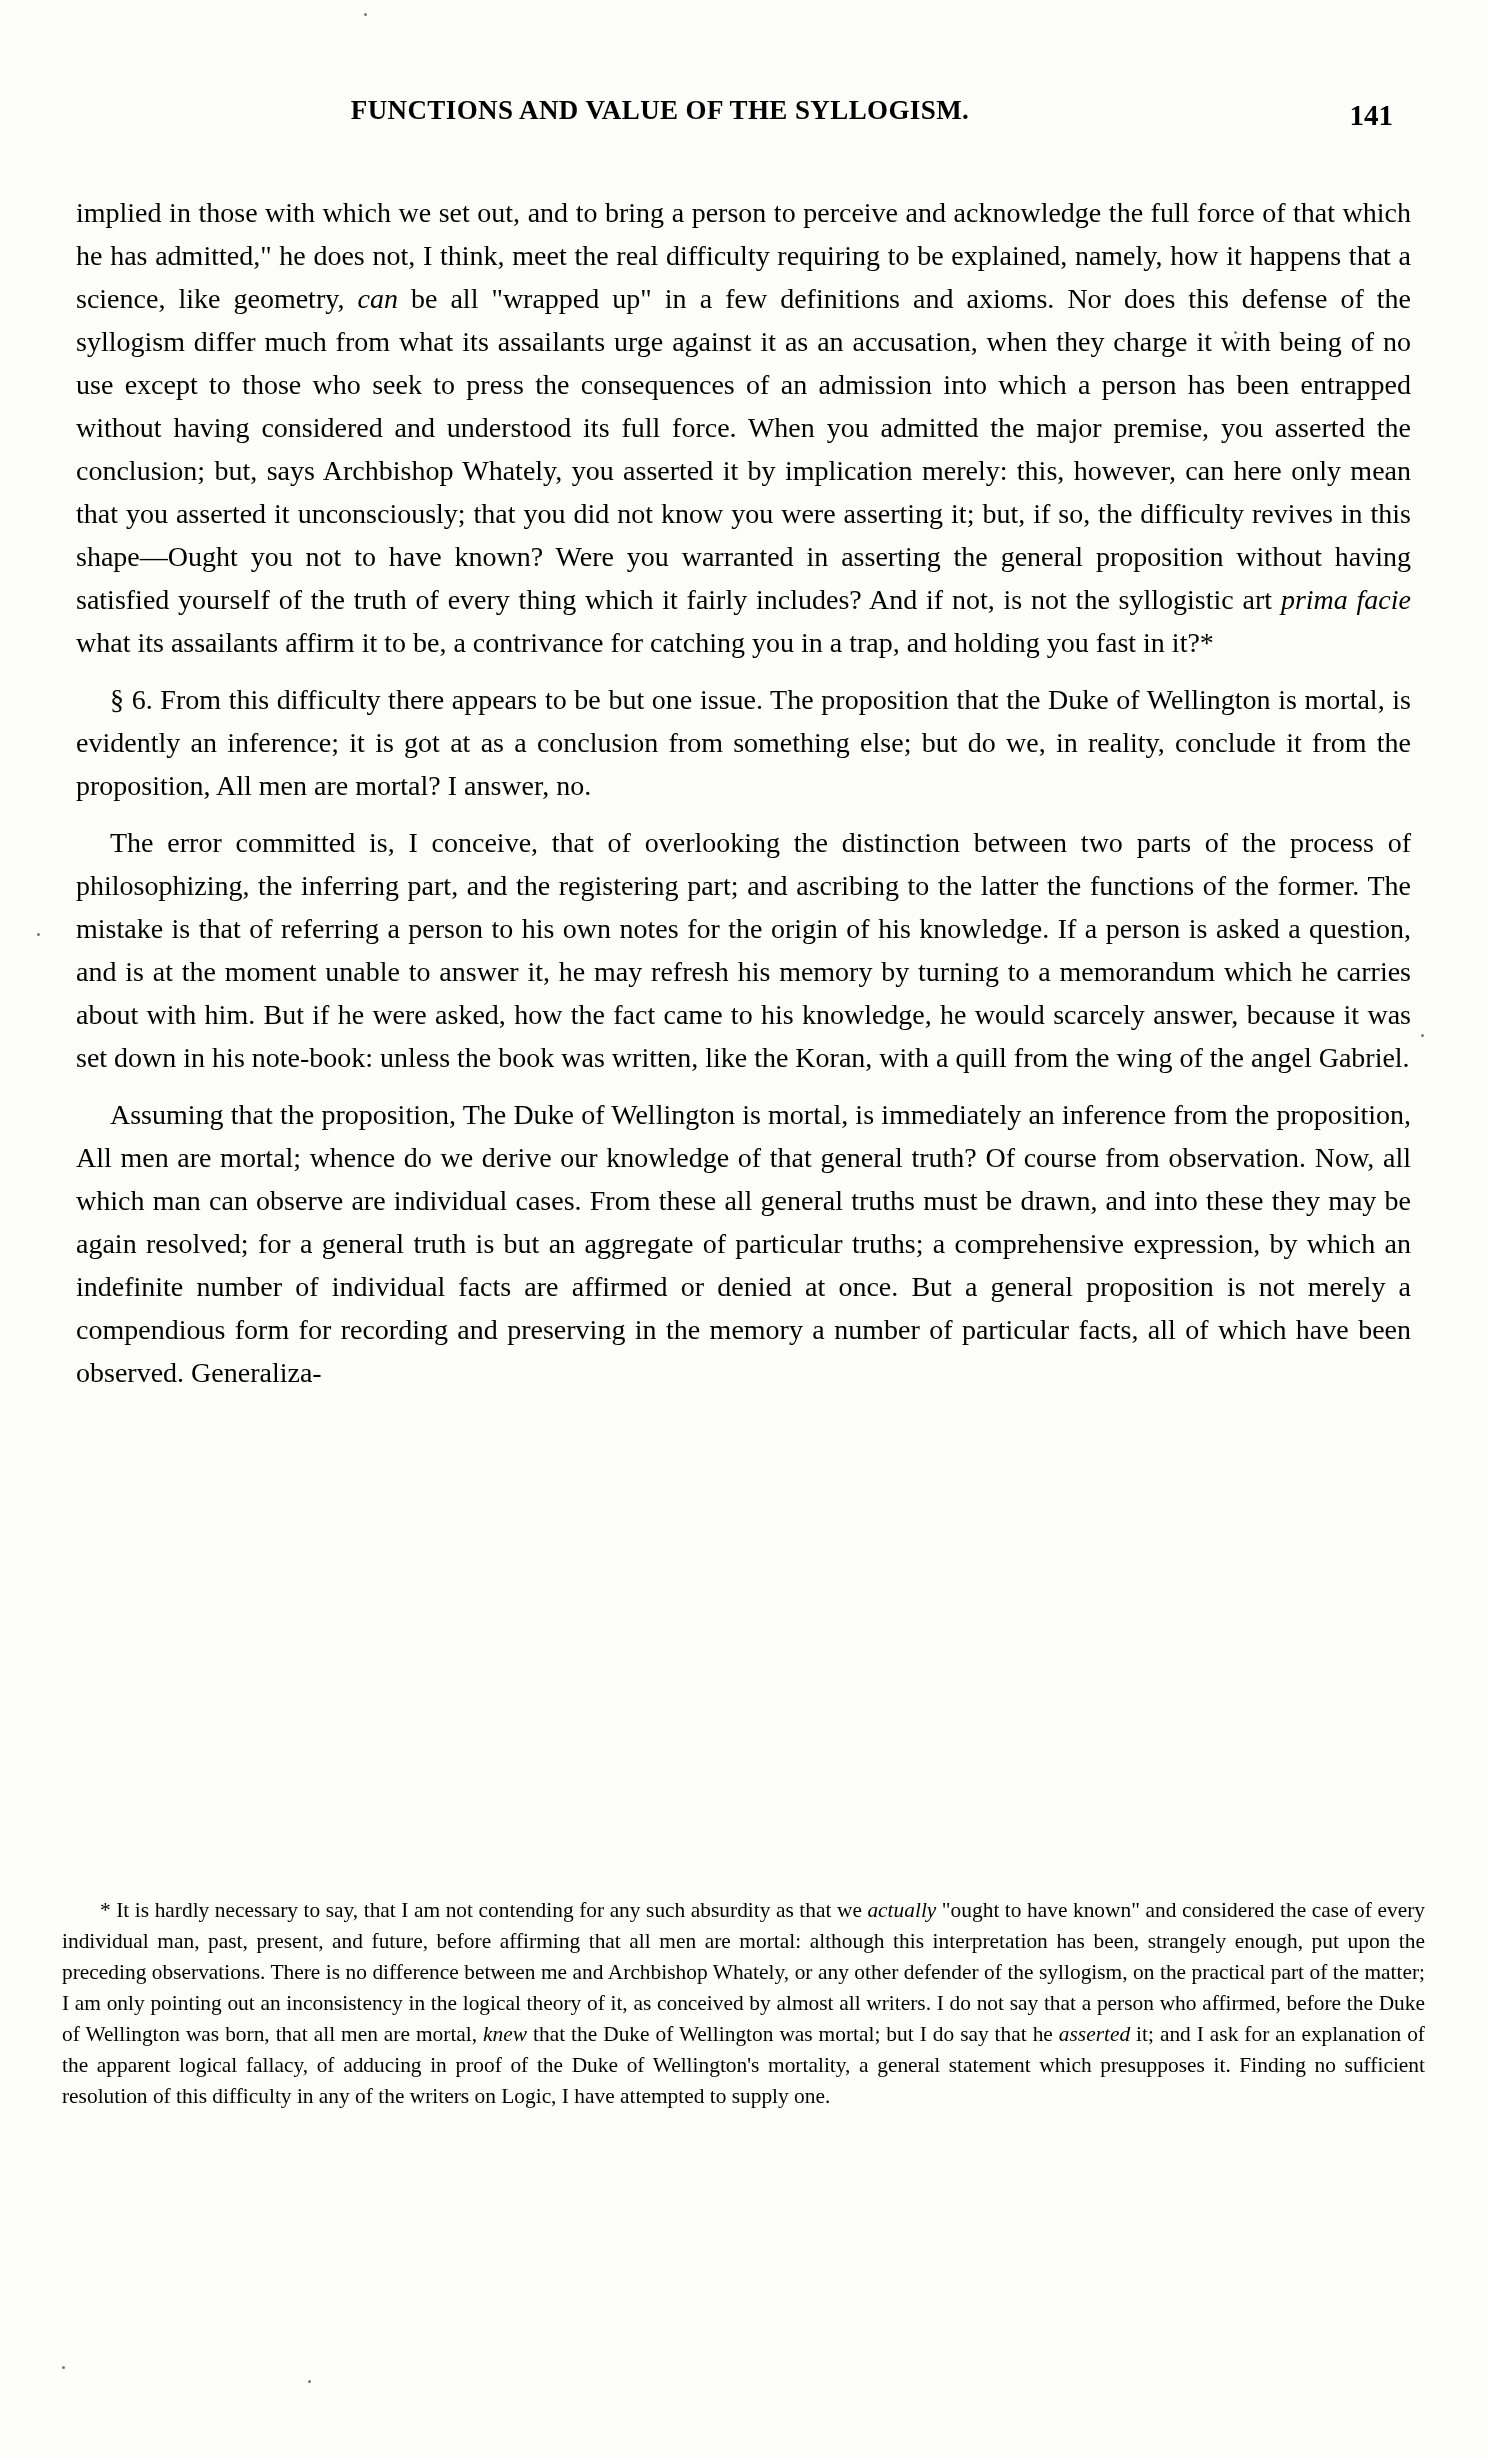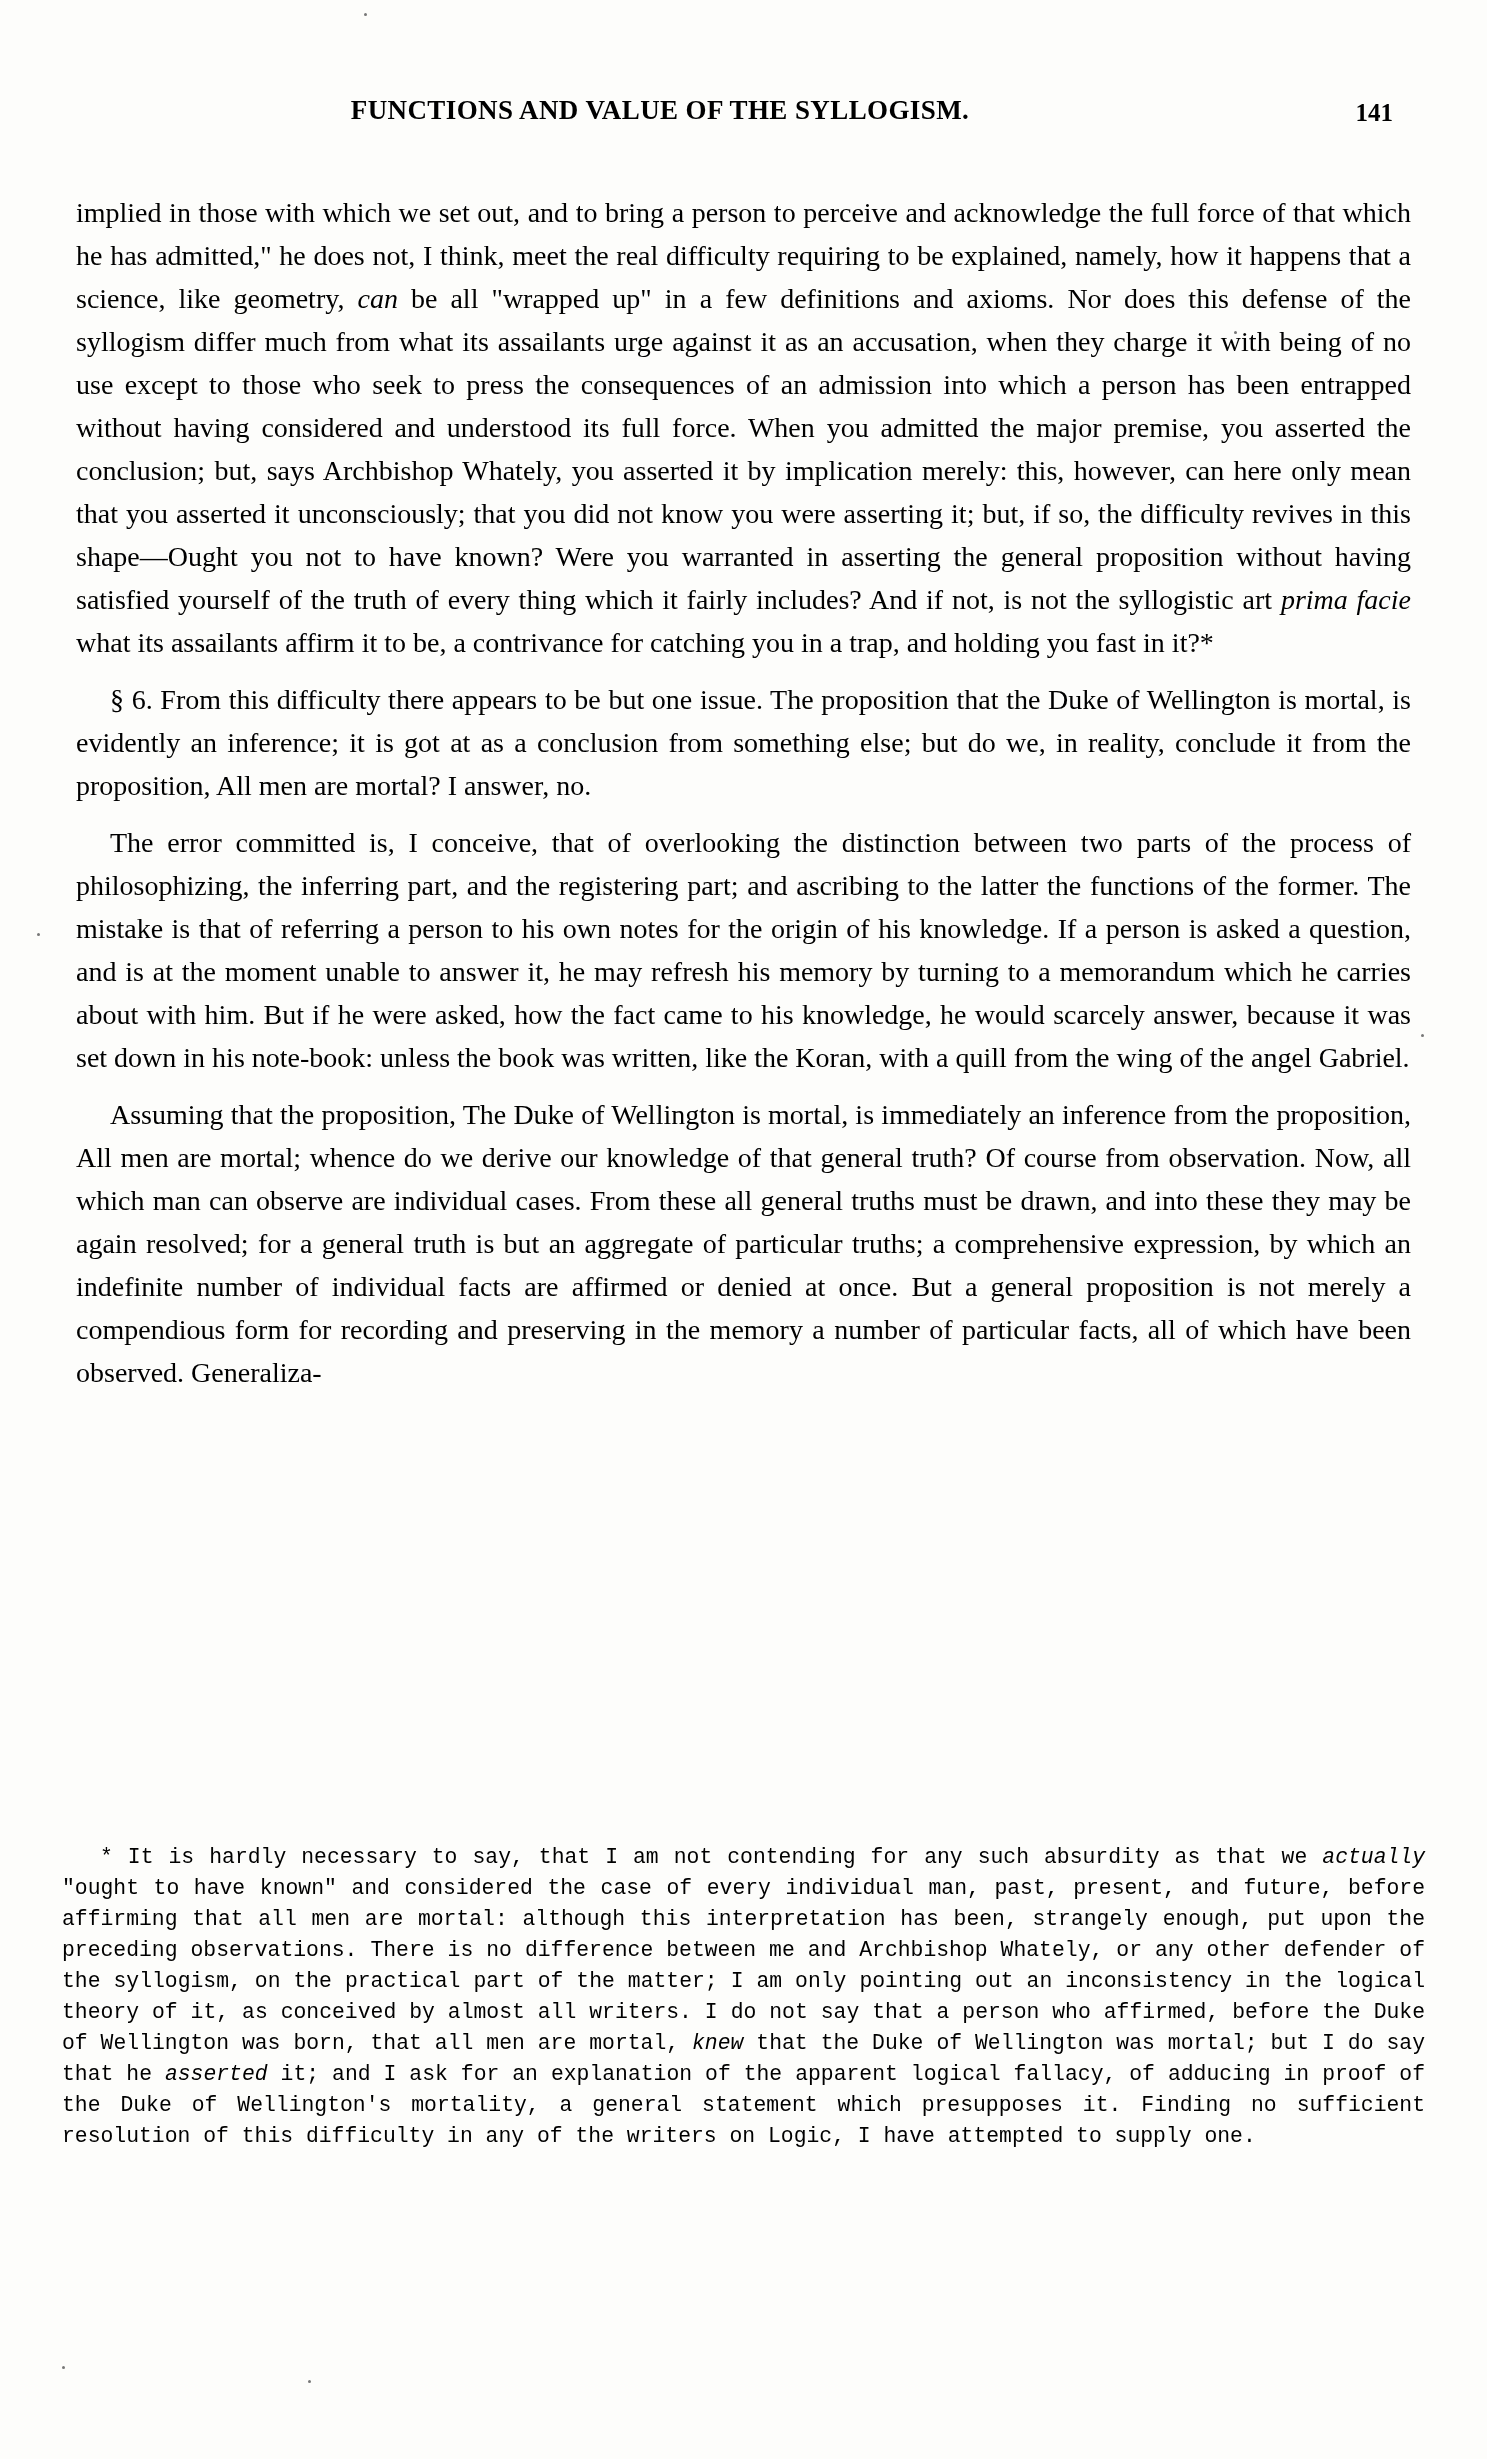--- a/index.html
+++ b/index.html
@@ -39,21 +39,21 @@
     letter-spacing: 0.4px;
     font-weight: 600;
     font-variant: small-caps;
     text-transform: uppercase;
     font-family: "Liberation Serif", serif;
   }
   .page-number {
     position: absolute;
     right: 95px;
     top: 4px;
-    font-size: 25px;
+    font-size: 29px;
     font-weight: 700;
     font-family: "Liberation Serif", serif;
   }
   .body-text {
     position: absolute;
     left: 62px;
     top: 177px;
     width: 1363px;
     font-size: 28px;
     line-height: 43px;
@@ -72,26 +72,26 @@
     position: absolute;
     left: 62px;
     top: 1873px;
     width: 0px;
     height: 0px;
     border-top: 0px solid #000;
   }
   .footnote {
     position: absolute;
     left: 62px;
-    top: 1842px;
+    top: 1895px;
     width: 1363px;
     font-size: 21.4px;
     line-height: 31px;
     text-align: justify;
-    font-family: Liberation Mono, monospace;
+    font-family: Liberation Serif, serif;
   }
   .footnote p {
     margin: 0;
     text-indent: 38px;
   }
   i { font-style: italic; }
   .speck {
     position: absolute;
     width: 3px; height: 3px;
     background: #777;

